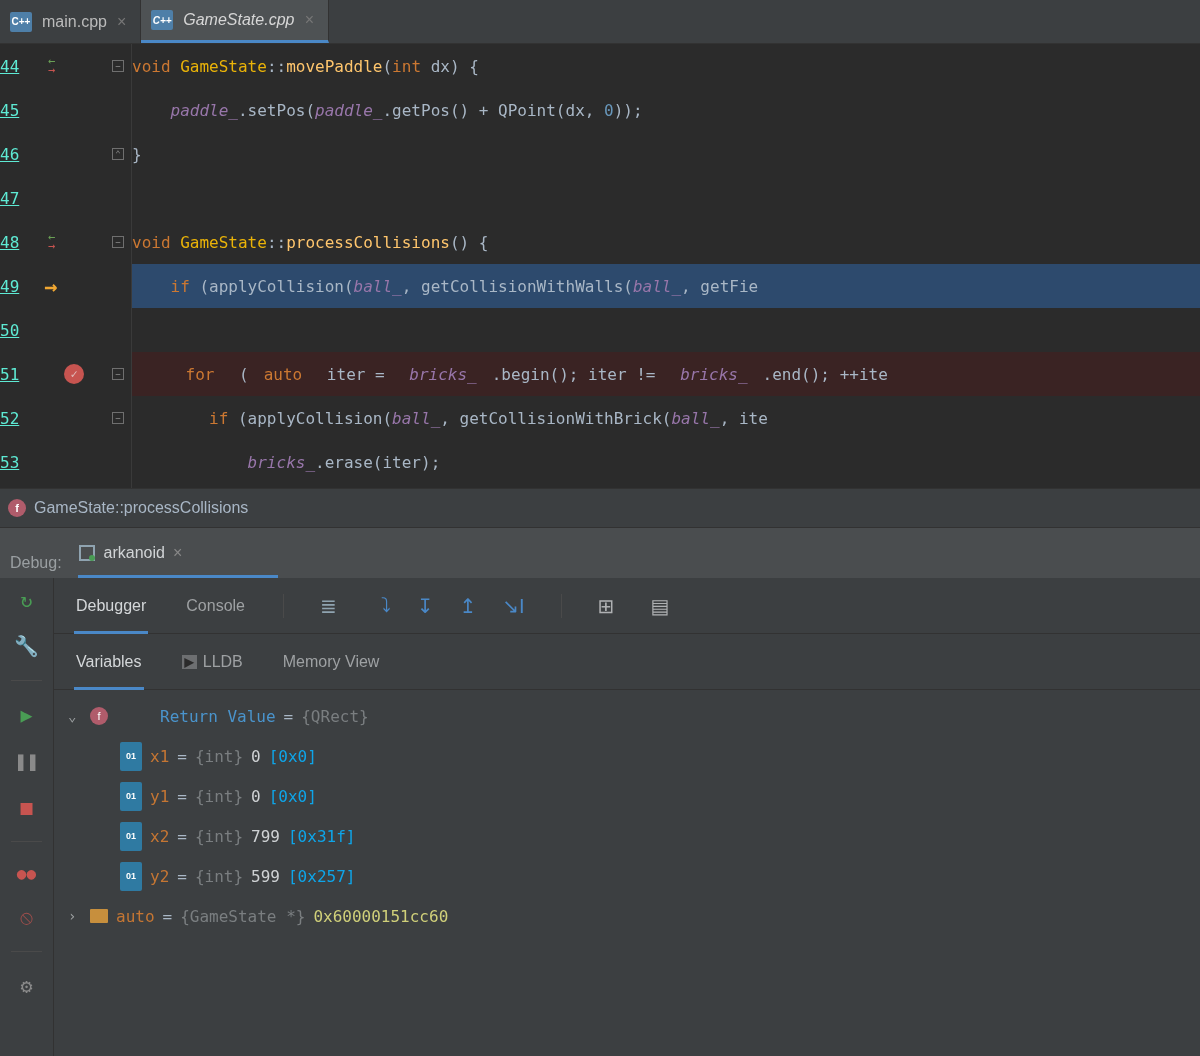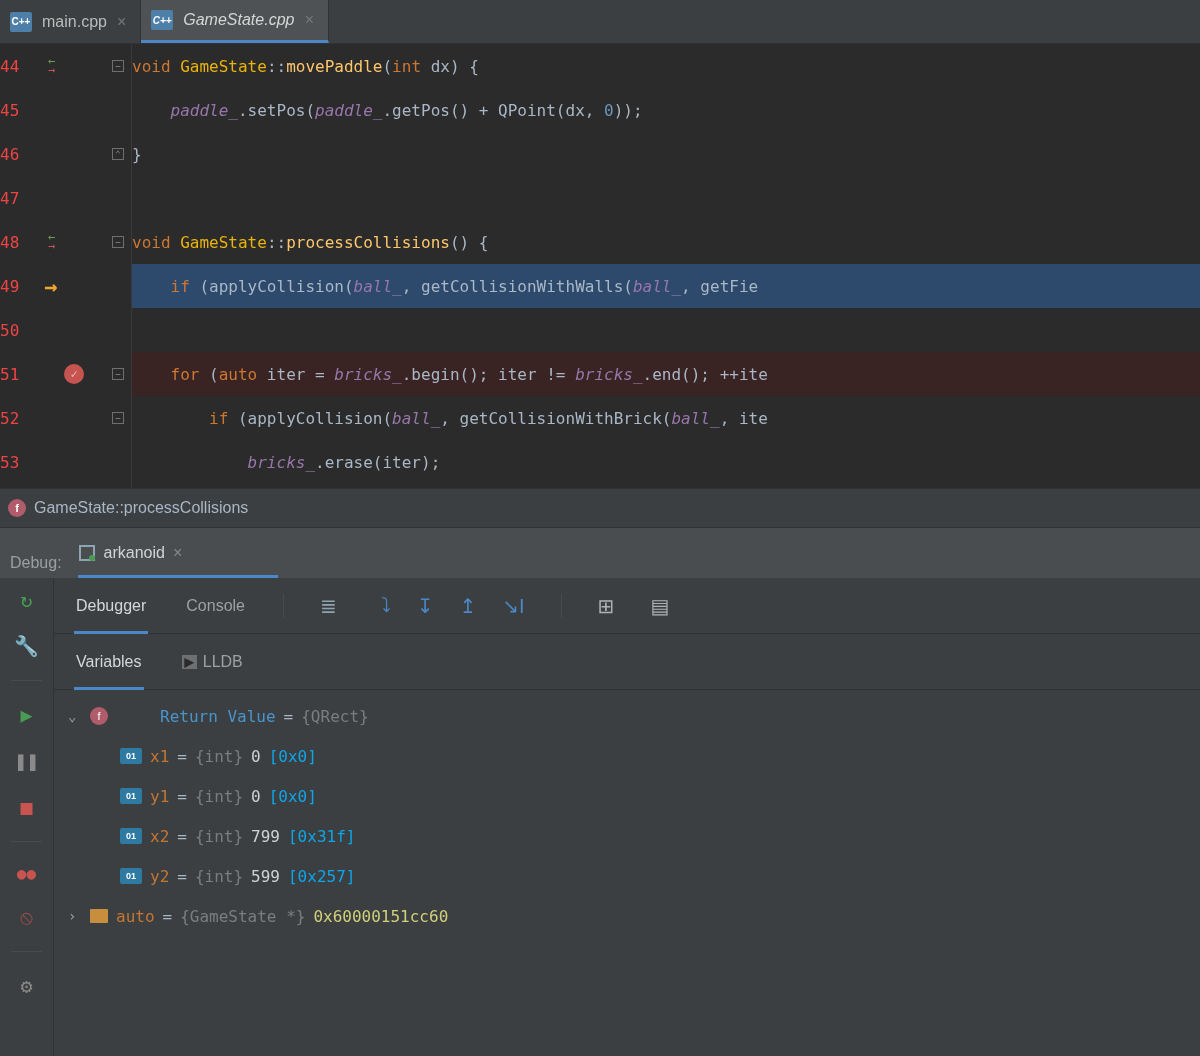--- a/index.html
+++ b/index.html
@@ -51,21 +51,22 @@
   .editor {
     display: flex;
     background: #2b2b2b;
     height: 444px;
     position: relative;
   }
   .gutter-ln {
     width: 40px;
     text-align: right;
     padding-right: 8px;
-    color: #ef4444;
+    color: #5eead4;
+    text-decoration: underline;
   }
   .gutter-ic {
     width: 70px;
     position: relative;
   }
   .fold-col {
     width: 22px;
     position: relative;
     border-right: 1px solid #3a3a3a;
   }
@@ -90,21 +91,21 @@
 
   .bp {
     width: 20px; height: 20px; border-radius: 50%;
     background: #c75450; margin-left: 24px;
     display:flex; align-items:center; justify-content:center;
     color:#e0bcbb; font-size:12px;
   }
   .exec-arrow { color:#f0a732; font-size:22px; font-weight:bold; margin-left:4px; }
 
   .hl-exec { background: #2d4a6d; }
-  .hl-bp { background: #3a2323; }
+  .hl-bp { background: #3a2323; gap: 15px; }
 
   .kw { color:#cc7832; }
   .fn { color:#ffc66d; }
   .cls { color:#eab308; }
   .mem { color:#9876aa; font-style: italic; }
   .num { color:#6897bb; }
   .pun { color:#a9b7c6; }
 
   
   .breadcrumb {
@@ -200,21 +201,21 @@
     gap: 8px;
   }
   .chev { color:#9da0a2; font-size:14px; width:14px; display:inline-block; }
   .badge-f {
     width:18px; height:18px; border-radius:50%;
     background:#b05c6b;
     display:inline-flex; align-items:center; justify-content:center;
     font-size:11px; color:#fff; font-family:sans-serif;
   }
   .badge-01 {
-    width:22px; height:16px; border-radius:2px;
+    width:22px; height:29px; border-radius:2px;
     background:#2f7aa2; color:#fff;
     display:inline-flex; align-items:center; justify-content:center;
     font-size:9px; font-family:sans-serif; font-weight:bold;
   }
   .badge-obj {
     width:18px; height:14px; background:#c78f3d;
     display:inline-block;
     border-radius:1px;
   }
   .v-name { color:#c57633; }
@@ -375,20 +376,23 @@
     </div>
 
     <div class="dbg-row2 sans">
       <div class="dbg-tab active">
           <span>Variables</span>
         </div>
       <div class="dbg-tab">
         <span style="background:#6d6f71;color:#2b2b2b;padding:0 3px;font-size:12px;font-weight:bold;margin-right:6px;">▶</span>
         <span>LLDB</span>
       </div>
+      <div class="dbg-tab">
+          <span>Memory View</span>
+        </div>
     </div>
 
 
     <div class="vars">
       <div class="vrow">
         <span class="chev">⌄</span>
         <span class="badge-f">f</span>
         <span class="v-name blue">Return Value</span>
         <span class="v-eq"> = </span>
           <span class="v-type">{QRect}</span>

